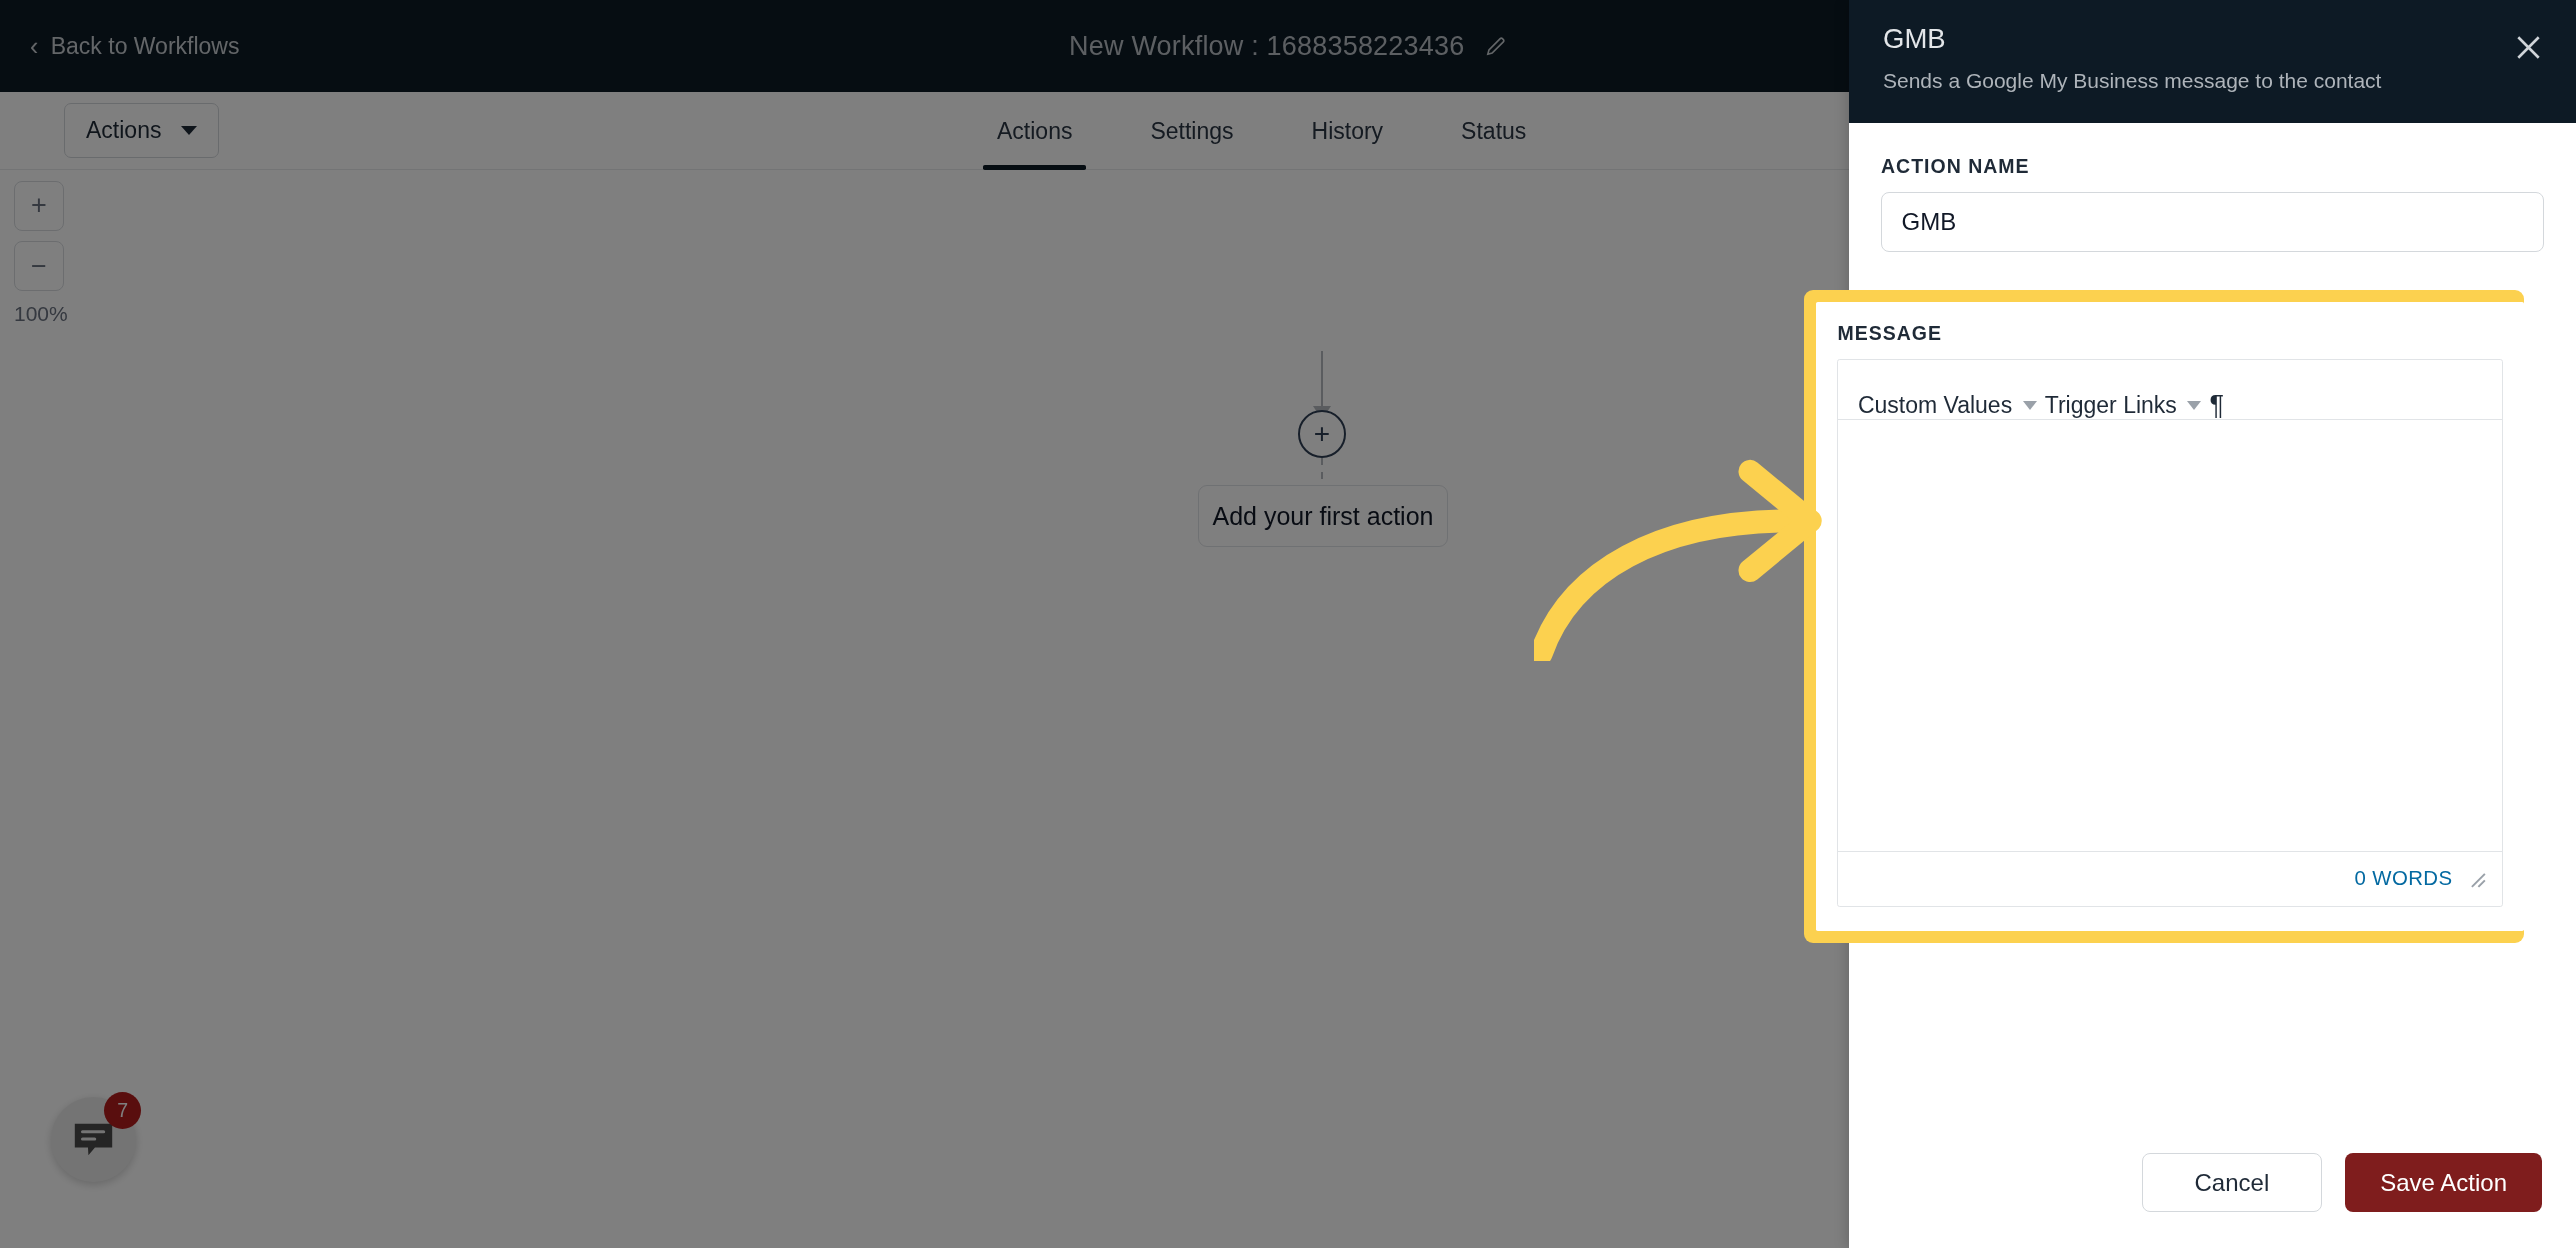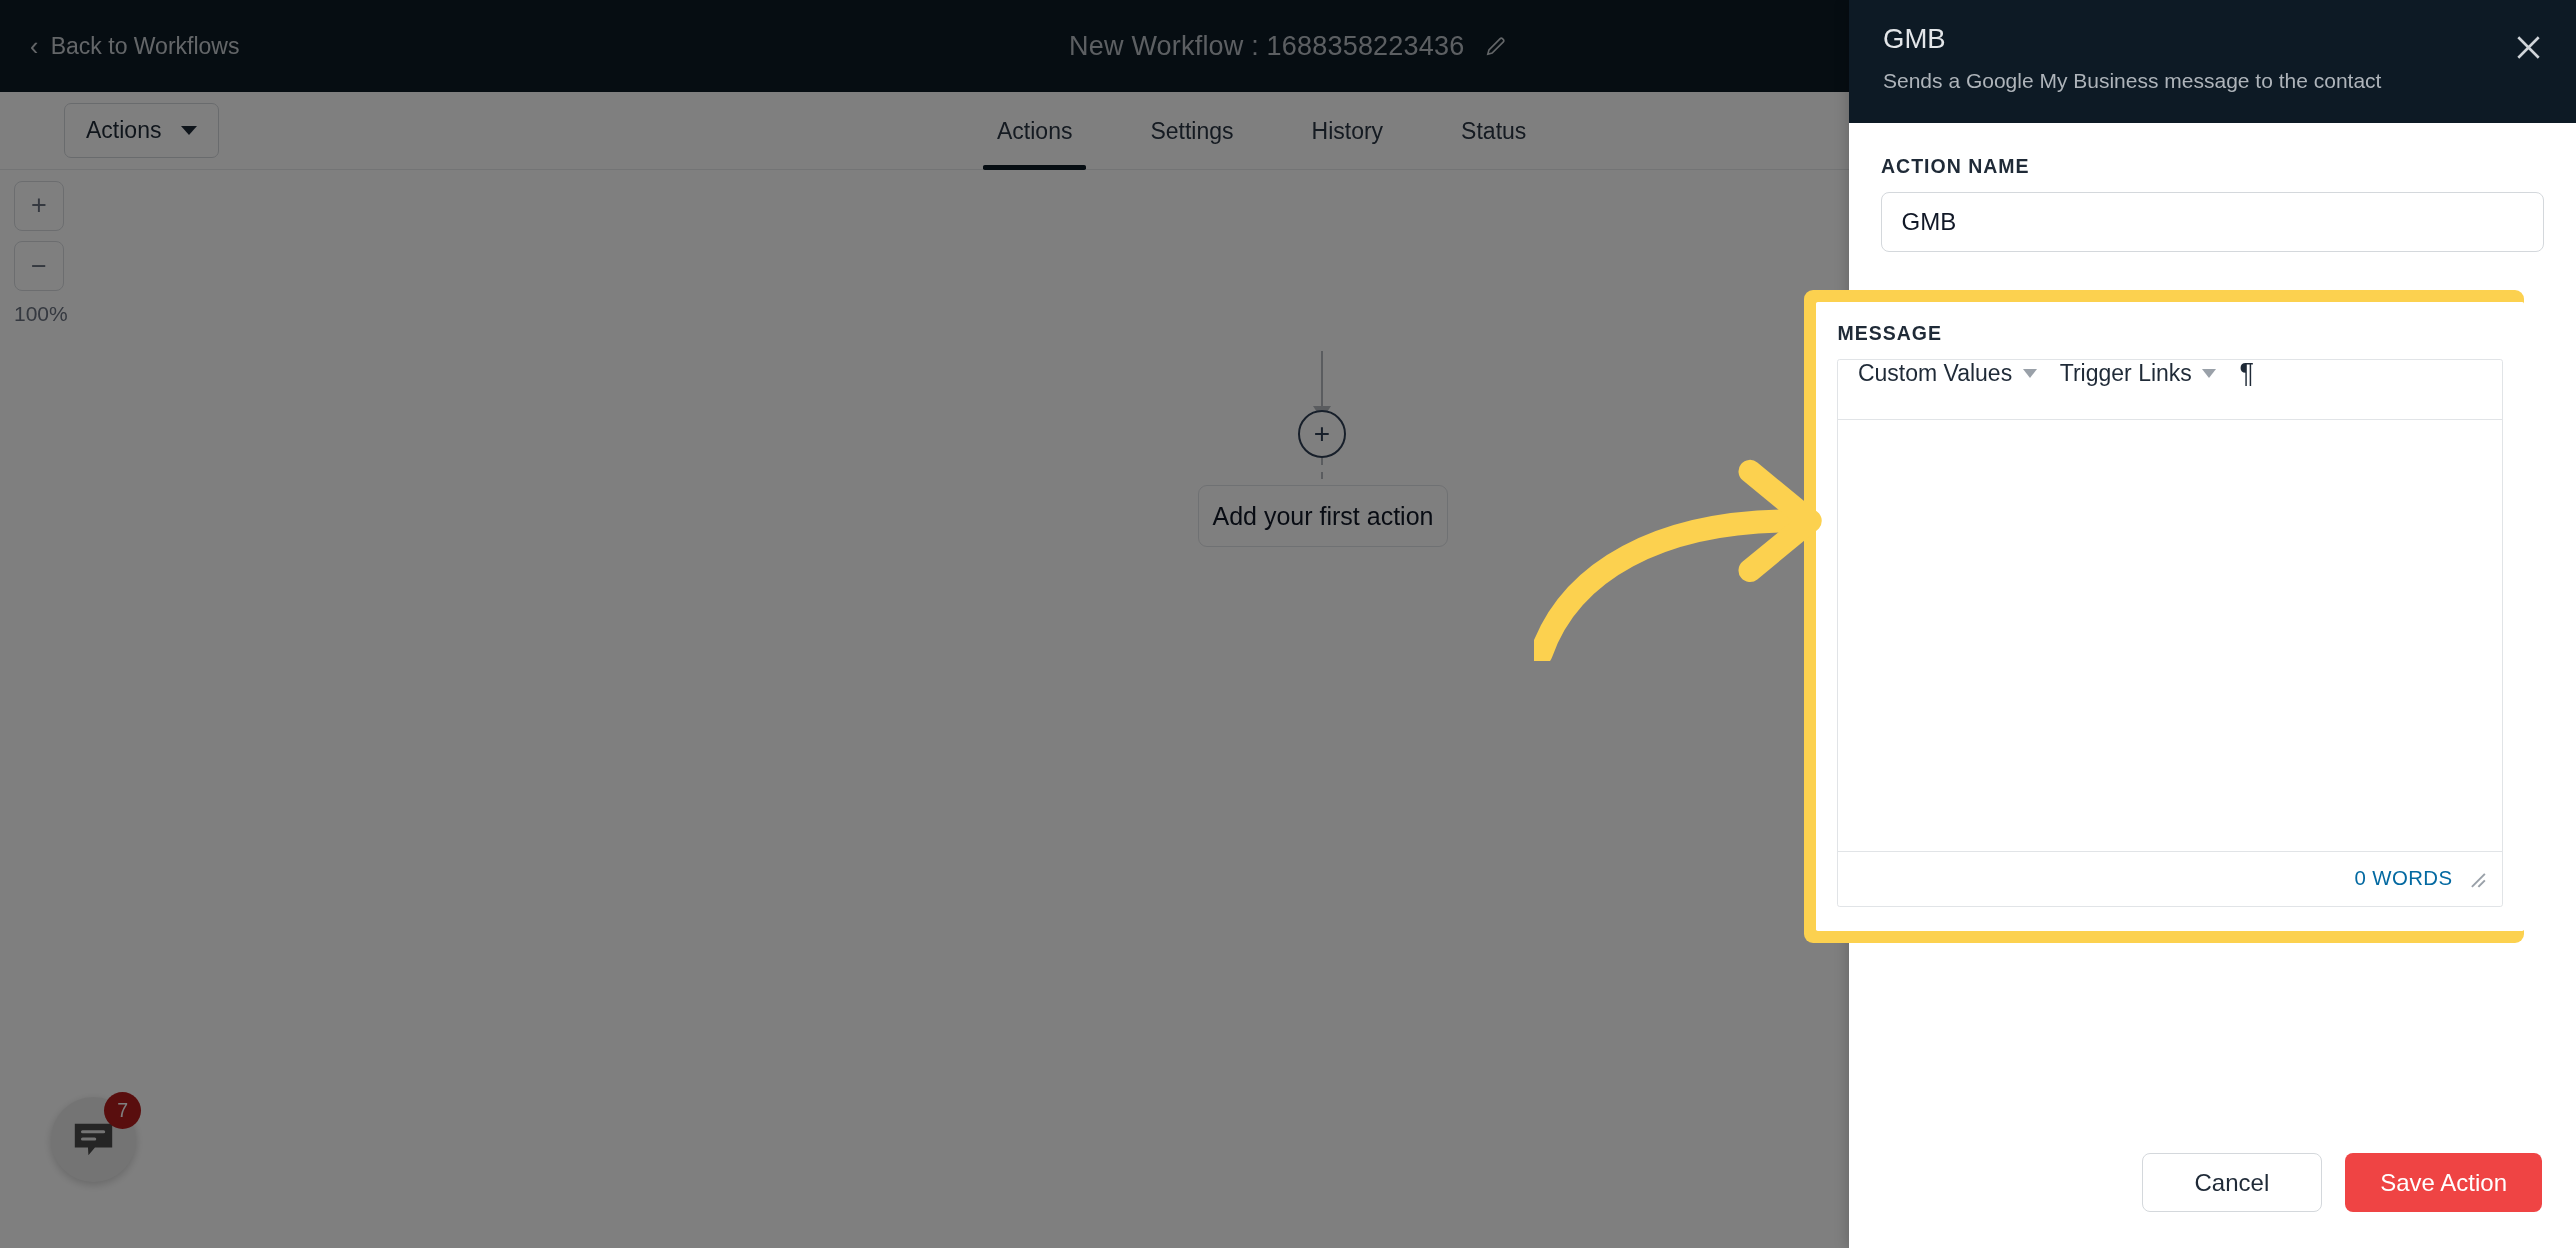--- a/index.html
+++ b/index.html
@@ -157,21 +157,21 @@
     display:flex; align-items:center; justify-content:flex-end; gap:23px;
     padding-right:34px;
   }
   .btn-cancel {
     height:59px; padding:0 52px; border:1.3px solid #d4d8dc; border-radius:8px;
     background:#ffffff; font-size:24px; color:#1f2a37; cursor:pointer;
     font-family:"Liberation Sans", sans-serif;
   }
   .btn-save {
     height:59px; padding:0 35px; border:none; border-radius:8px;
-    background:#ef4444; font-size:24px; color:#ffffff; cursor:pointer;
+    background:#7f1d1d; font-size:24px; color:#ffffff; cursor:pointer;
     font-family:"Liberation Sans", sans-serif;
   }
 
   
   .highlight-box {
     position:absolute; left:1804px; top:290px; width:720px; height:653px;
     background:#FCD14F; border-radius:9px; z-index:20;
     padding:12.4px 0 12.4px 12.4px;
   }
   .highlight-inner {
@@ -180,21 +180,21 @@
   }
   .msg-label {
     font-size:19.5px; font-weight:bold; letter-spacing:1px; color:#1f2a37;
   }
   .editor {
     margin-top:14px; border:1.3px solid #e1e4e7; border-radius:2.7px;
     height:548px; display:flex; flex-direction:column; background:#ffffff;
   }
   .editor-toolbar {
     height:60px; border-bottom:1.3px solid #e1e4e7;
-    display:flex; align-items:flex-start; gap:23px; padding:0 19.5px;
+    display:flex; align-items:flex-end; gap:8px; padding:0 19.5px;
   }
   .tool-item {
     display:flex; align-items:center; gap:10.6px;
     font-size:23px; color:#1f2a37; cursor:pointer; white-space:nowrap;
   }
   .tool-chev { width:0;height:0;border-left:7px solid transparent;border-right:7px solid transparent;border-top:9px solid #9aa1a9; }
   .tool-pilcrow { font-size:27px; color:#1f2a37; cursor:pointer; line-height:1; }
   .editor-area { flex:1; background:#ffffff; cursor:text; }
   .editor-status {
     height:55px; border-top:1.3px solid #e1e4e7;

